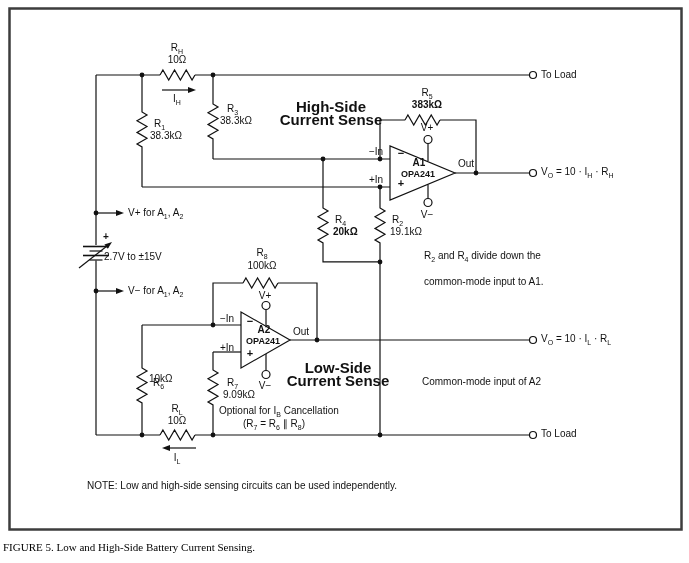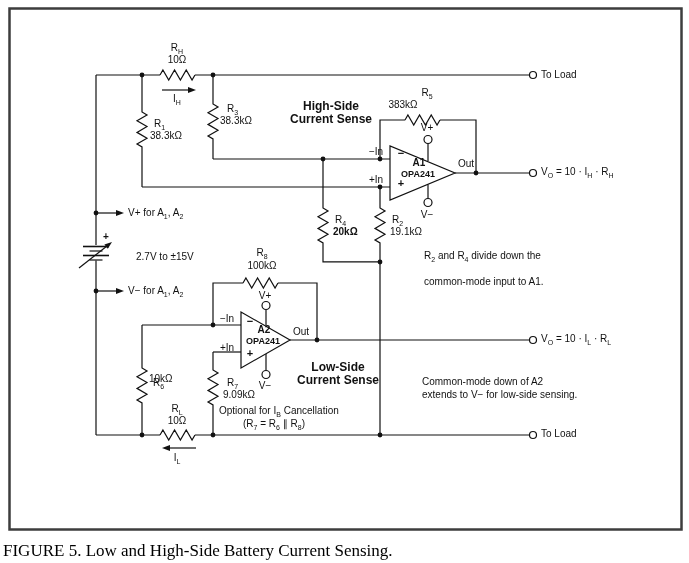--- a/index.html
+++ b/index.html
@@ -3,24 +3,24 @@
 <meta charset="utf-8">
 <style>
   html,body{margin:0;padding:0;background:#ffffff;}
   #page{position:relative;width:689px;height:563px;background:#ffffff;overflow:hidden;
         font-family:"Liberation Sans",sans-serif;color:#111;}
   svg{position:absolute;left:0;top:0;}
   .lbl{position:absolute;font-size:10px;line-height:11px;white-space:nowrap;color:#111;}
   .lbl sub{font-size:7px;line-height:0;}
   .cx{transform:translateX(-50%);}
   .b{font-weight:bold;}
-  .t11{font-size:12px;line-height:13px;text-align:center;}
+  .t11{font-size:15px;line-height:13px;text-align:center;}
   .sign{font-size:11px;font-weight:bold;}
   .note{font-size:10px;}
-  .caption{position:absolute;font-family:"Liberation Serif",serif;font-size:17px;color:#000;white-space:nowrap;text-align:center;}
+  .caption{position:absolute;font-family:"Liberation Serif",serif;font-size:11px;color:#000;white-space:nowrap;text-align:center;}
 </style>
 </head>
 <body>
 
 <div id="page">
 
   <svg width="689" height="563" viewBox="0 0 689 563" stroke="#111" stroke-width="1.2" fill="none">
 
     <rect x="9.5" y="8.5" width="672" height="521" stroke="#3d3d3d" stroke-width="2.5"></rect>
 
@@ -120,21 +120,21 @@
   <div class="lbl" style="left:150px;top:130px;">38.3kΩ</div>
   <div class="lbl" style="left:227px;top:103px;">R<sub>3</sub></div>
   <div class="lbl" style="left:220px;top:115px;">38.3kΩ</div>
 
   <div class="lbl b t11 cx" style="left:331px;top:100px;">
     <div>High-Side</div>
     <div>Current Sense</div>
   </div>
 
   <div class="lbl cx" style="left:427px;top:87px;">R<sub>5</sub></div>
-  <div class="lbl cx" style="left:403px;top:99px;">383kΩ</div>
+  <div class="lbl cx" style="left:427px;top:99px;font-weight:bold;">383kΩ</div>
 
   <div class="lbl cx" style="left:427px;top:122px;">V+</div>
   <div class="lbl cx" style="left:427px;top:209px;">V−</div>
   <div class="lbl" style="left:369px;top:146px;">−In</div>
   <div class="lbl" style="left:369px;top:174px;">+In</div>
   <div class="lbl sign cx" style="left:401px;top:148px;">−</div>
   <div class="lbl sign cx" style="left:401px;top:178px;">+</div>
   <div class="lbl b cx" style="left:419px;top:157px;">A1</div>
   <div class="lbl b cx" style="left:418px;top:169px;font-size:9px;">OPA241</div>
   <div class="lbl" style="left:458px;top:158px;">Out</div>
@@ -145,21 +145,21 @@
   <div class="lbl" style="left:335px;top:214px;">R<sub>4</sub></div>
   <div class="lbl" style="left:333px;top:226px;font-weight:bold;">20kΩ</div>
   <div class="lbl" style="left:392px;top:214px;">R<sub>2</sub></div>
   <div class="lbl" style="left:390px;top:226px;">19.1kΩ</div>
 
   <div class="lbl" style="left:424px;top:250px;">R<sub>2</sub> and R<sub>4</sub> divide down the</div>
   <div class="lbl" style="left:424px;top:276px;">common-mode input to A1.</div>
 
   <div class="lbl" style="left:128px;top:207px;">V+ for A<sub>1</sub>, A<sub>2</sub></div>
   <div class="lbl b" style="left:103px;top:231px;">+</div>
-  <div class="lbl" style="left:104px;top:251px;margin-left:32px;">2.7V to ±15V</div>
+  <div class="lbl" style="left:104px;top:251px;">2.7V to ±15V</div>
   <div class="lbl" style="left:128px;top:285px;">V− for A<sub>1</sub>, A<sub>2</sub></div>
 
   <div class="lbl cx" style="left:262px;top:247px;">R<sub>8</sub></div>
   <div class="lbl cx" style="left:262px;top:260px;">100kΩ</div>
 
   <div class="lbl cx" style="left:265px;top:290px;">V+</div>
   <div class="lbl cx" style="left:265px;top:380px;">V−</div>
   <div class="lbl" style="left:220px;top:313px;">−In</div>
   <div class="lbl" style="left:220px;top:342px;">+In</div>
   <div class="lbl sign cx" style="left:250px;top:316px;">−</div>
@@ -167,32 +167,32 @@
   <div class="lbl b cx" style="left:264px;top:324px;">A2</div>
   <div class="lbl b cx" style="left:263px;top:336px;font-size:9px;">OPA241</div>
   <div class="lbl" style="left:293px;top:326px;">Out</div>
 
   <div class="lbl b t11 cx" style="left:338px;top:361px;">
     <div>Low-Side</div>
     <div>Current Sense</div>
   </div>
 
   <div class="lbl" style="left:541px;top:333px;">V<sub>O</sub> = 10 · I<sub>L</sub> · R<sub>L</sub></div>
-  <div class="lbl" style="left:422px;top:376px;">Common-mode down of A2</div>
-  <div class="lbl" style="left:422px;top:389px;">extends to V− for low-side sensing.</div>
+  <div class="lbl" style="left:422px;top:376px;">Common-mode input of A2</div>
 
   <div class="lbl" style="left:153px;top:377px;">R<sub>6</sub></div>
   <div class="lbl" style="left:149px;top:373px;">10kΩ</div>
   <div class="lbl" style="left:227px;top:377px;">R<sub>7</sub></div>
   <div class="lbl" style="left:223px;top:389px;text-align:right;">9.09kΩ</div>
 
   <div class="lbl" style="left:219px;top:405px;">Optional for I<sub>B</sub> Cancellation</div>
   <div class="lbl" style="left:243px;top:418px;">(R<sub>7</sub> = R<sub>6</sub> ∥ R<sub>8</sub>)</div>
 
   <div class="lbl cx" style="left:177px;top:403px;">R<sub>L</sub></div>
   <div class="lbl cx" style="left:177px;top:415px;">10Ω</div>
   <div class="lbl cx" style="left:177px;top:452px;">I<sub>L</sub></div>
 
   <div class="lbl" style="left:541px;top:428px;">To Load</div>
 
+  <div class="lbl note" style="left:87px;top:480px;">NOTE: Low and high-side sensing circuits can be used independently.</div>
 
   <div class="caption" style="left:3px;top:541px;">FIGURE 5. Low and High-Side Battery Current Sensing.</div>
 </div>
 
 </body></html>

